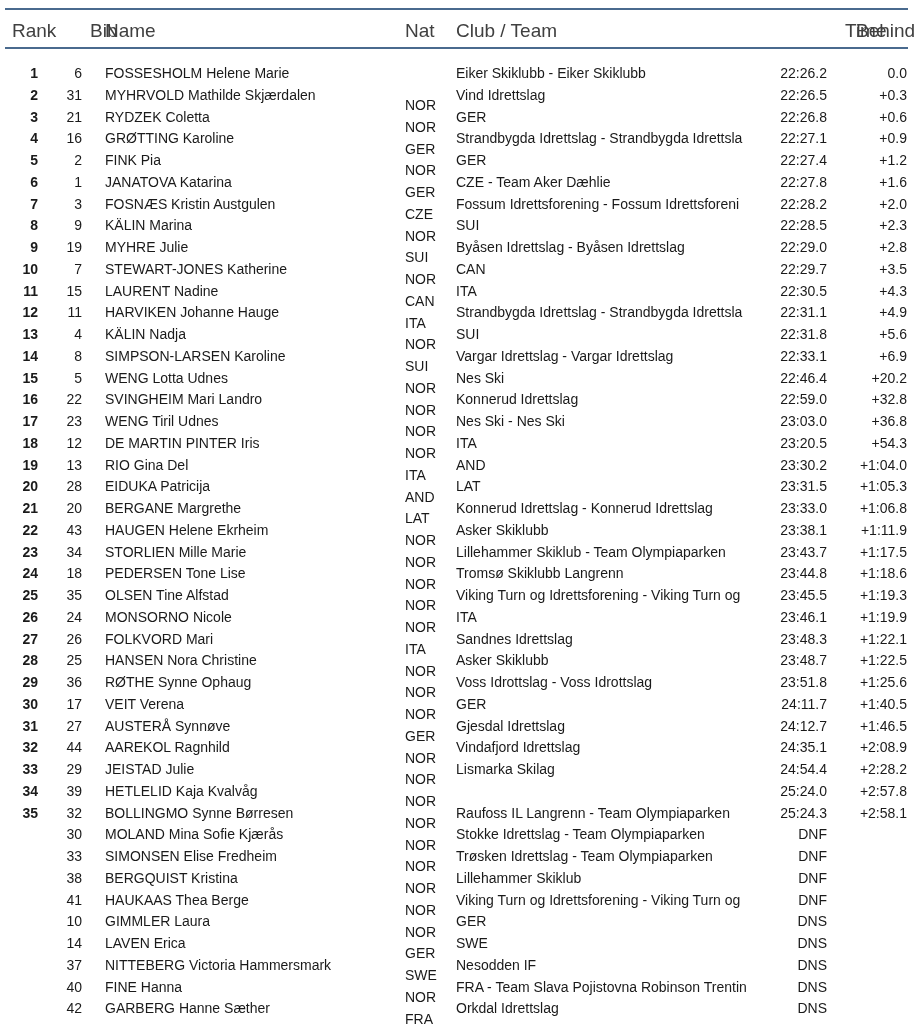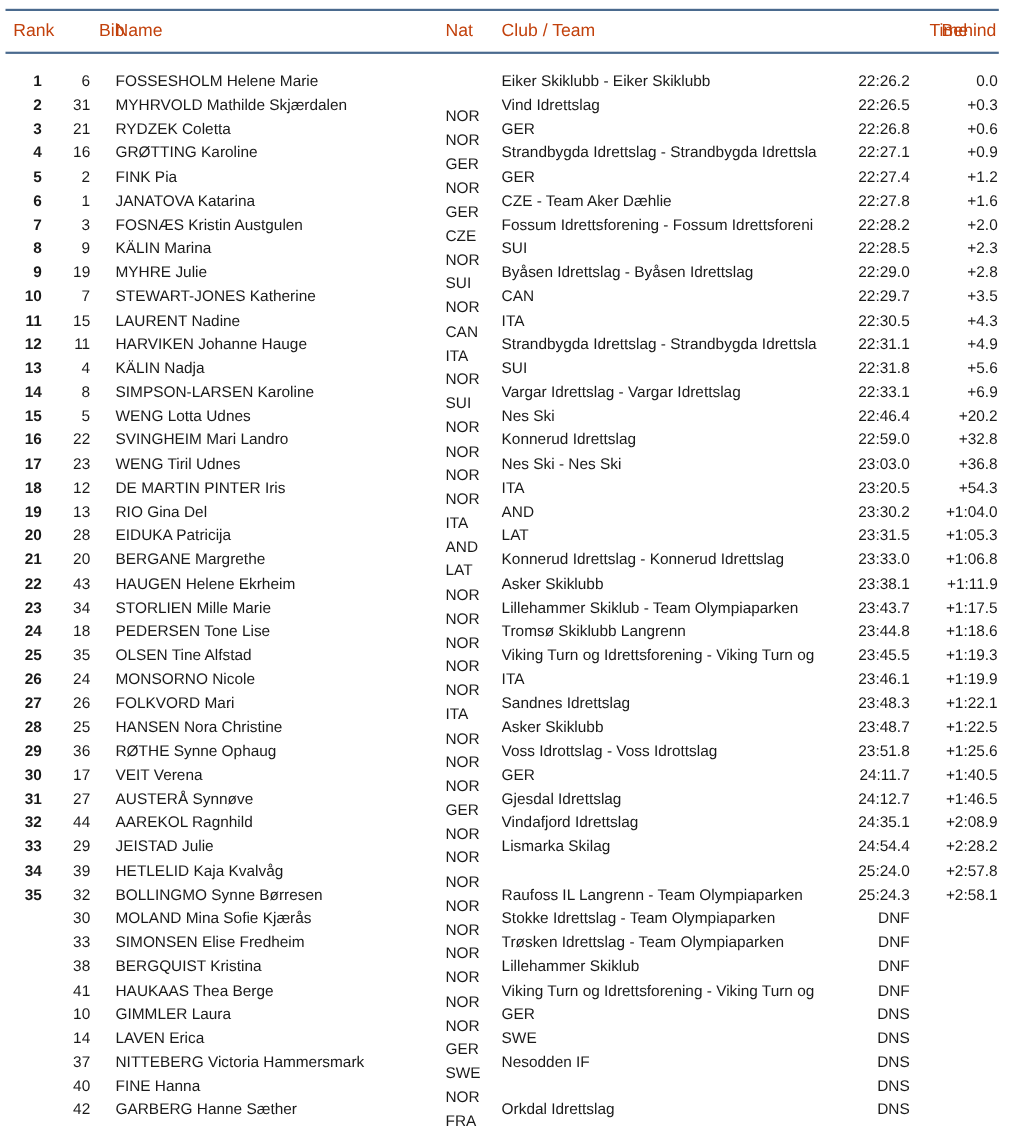--- a/index.html
+++ b/index.html
@@ -3,21 +3,21 @@
 <meta charset="utf-8">
 <style>
   html, body { margin: 0; padding: 0; background: #ffffff; }
   body {
     width: 921px; height: 1024px; overflow: hidden; position: relative;
     font-family: "Liberation Sans", sans-serif; color: #1a1a1a;
   }
   .rule { position: absolute; left: 5px; width: 903px; height: 2px; background: #4a6a8e; }
   .rule.top { top: 8px; }
   .rule.head { top: 47px; }
-  .hdr { position: absolute; top: 20px; font-size: 16px; color: #c2410c; white-space: nowrap; }
+  .hdr { position: absolute; top: 20px; font-size: 19px; color: #404040; white-space: nowrap; }
   .rows { position: absolute; top: 62px; left: 0; width: 921px; }
   .row { position: relative; height: 21.75px; font-size: 14px; font-stretch: condensed; }
   .row span { position: absolute; top: 2px; white-space: nowrap; line-height: 18px; }
   .c-rank { left: 12px; width: 26px; text-align: right; font-weight: bold; }
   .c-bib { left: 60px; width: 22px; text-align: right; }
   .c-name { left: 105px; }
   .c-nat { left: 405px; margin-top: 32px; }
   .c-club { left: 456px; width: 300px; overflow: hidden; }
   .c-time { left: 770px; width: 57px; text-align: right; }
   .c-behind { left: 840px; width: 67px; text-align: right; }
@@ -416,20 +416,21 @@
         <span class="c-nat">NOR</span>
         <span class="c-club">Nesodden IF</span>
         <span class="c-time">DNS</span>
         <span class="c-behind"></span>
       </div>
       <div class="row">
         <span class="c-rank"></span>
         <span class="c-bib">40</span>
         <span class="c-name">FINE Hanna</span>
         <span class="c-nat">FRA</span>
+        <span class="c-club">FRA - Team Slava Pojistovna Robinson Trentin</span>
         <span class="c-time">DNS</span>
         <span class="c-behind"></span>
       </div>
       <div class="row">
         <span class="c-rank"></span>
         <span class="c-bib">42</span>
         <span class="c-name">GARBERG Hanne Sæther</span>
         <span class="c-nat">NOR</span>
         <span class="c-club">Orkdal Idrettslag</span>
         <span class="c-time">DNS</span>

